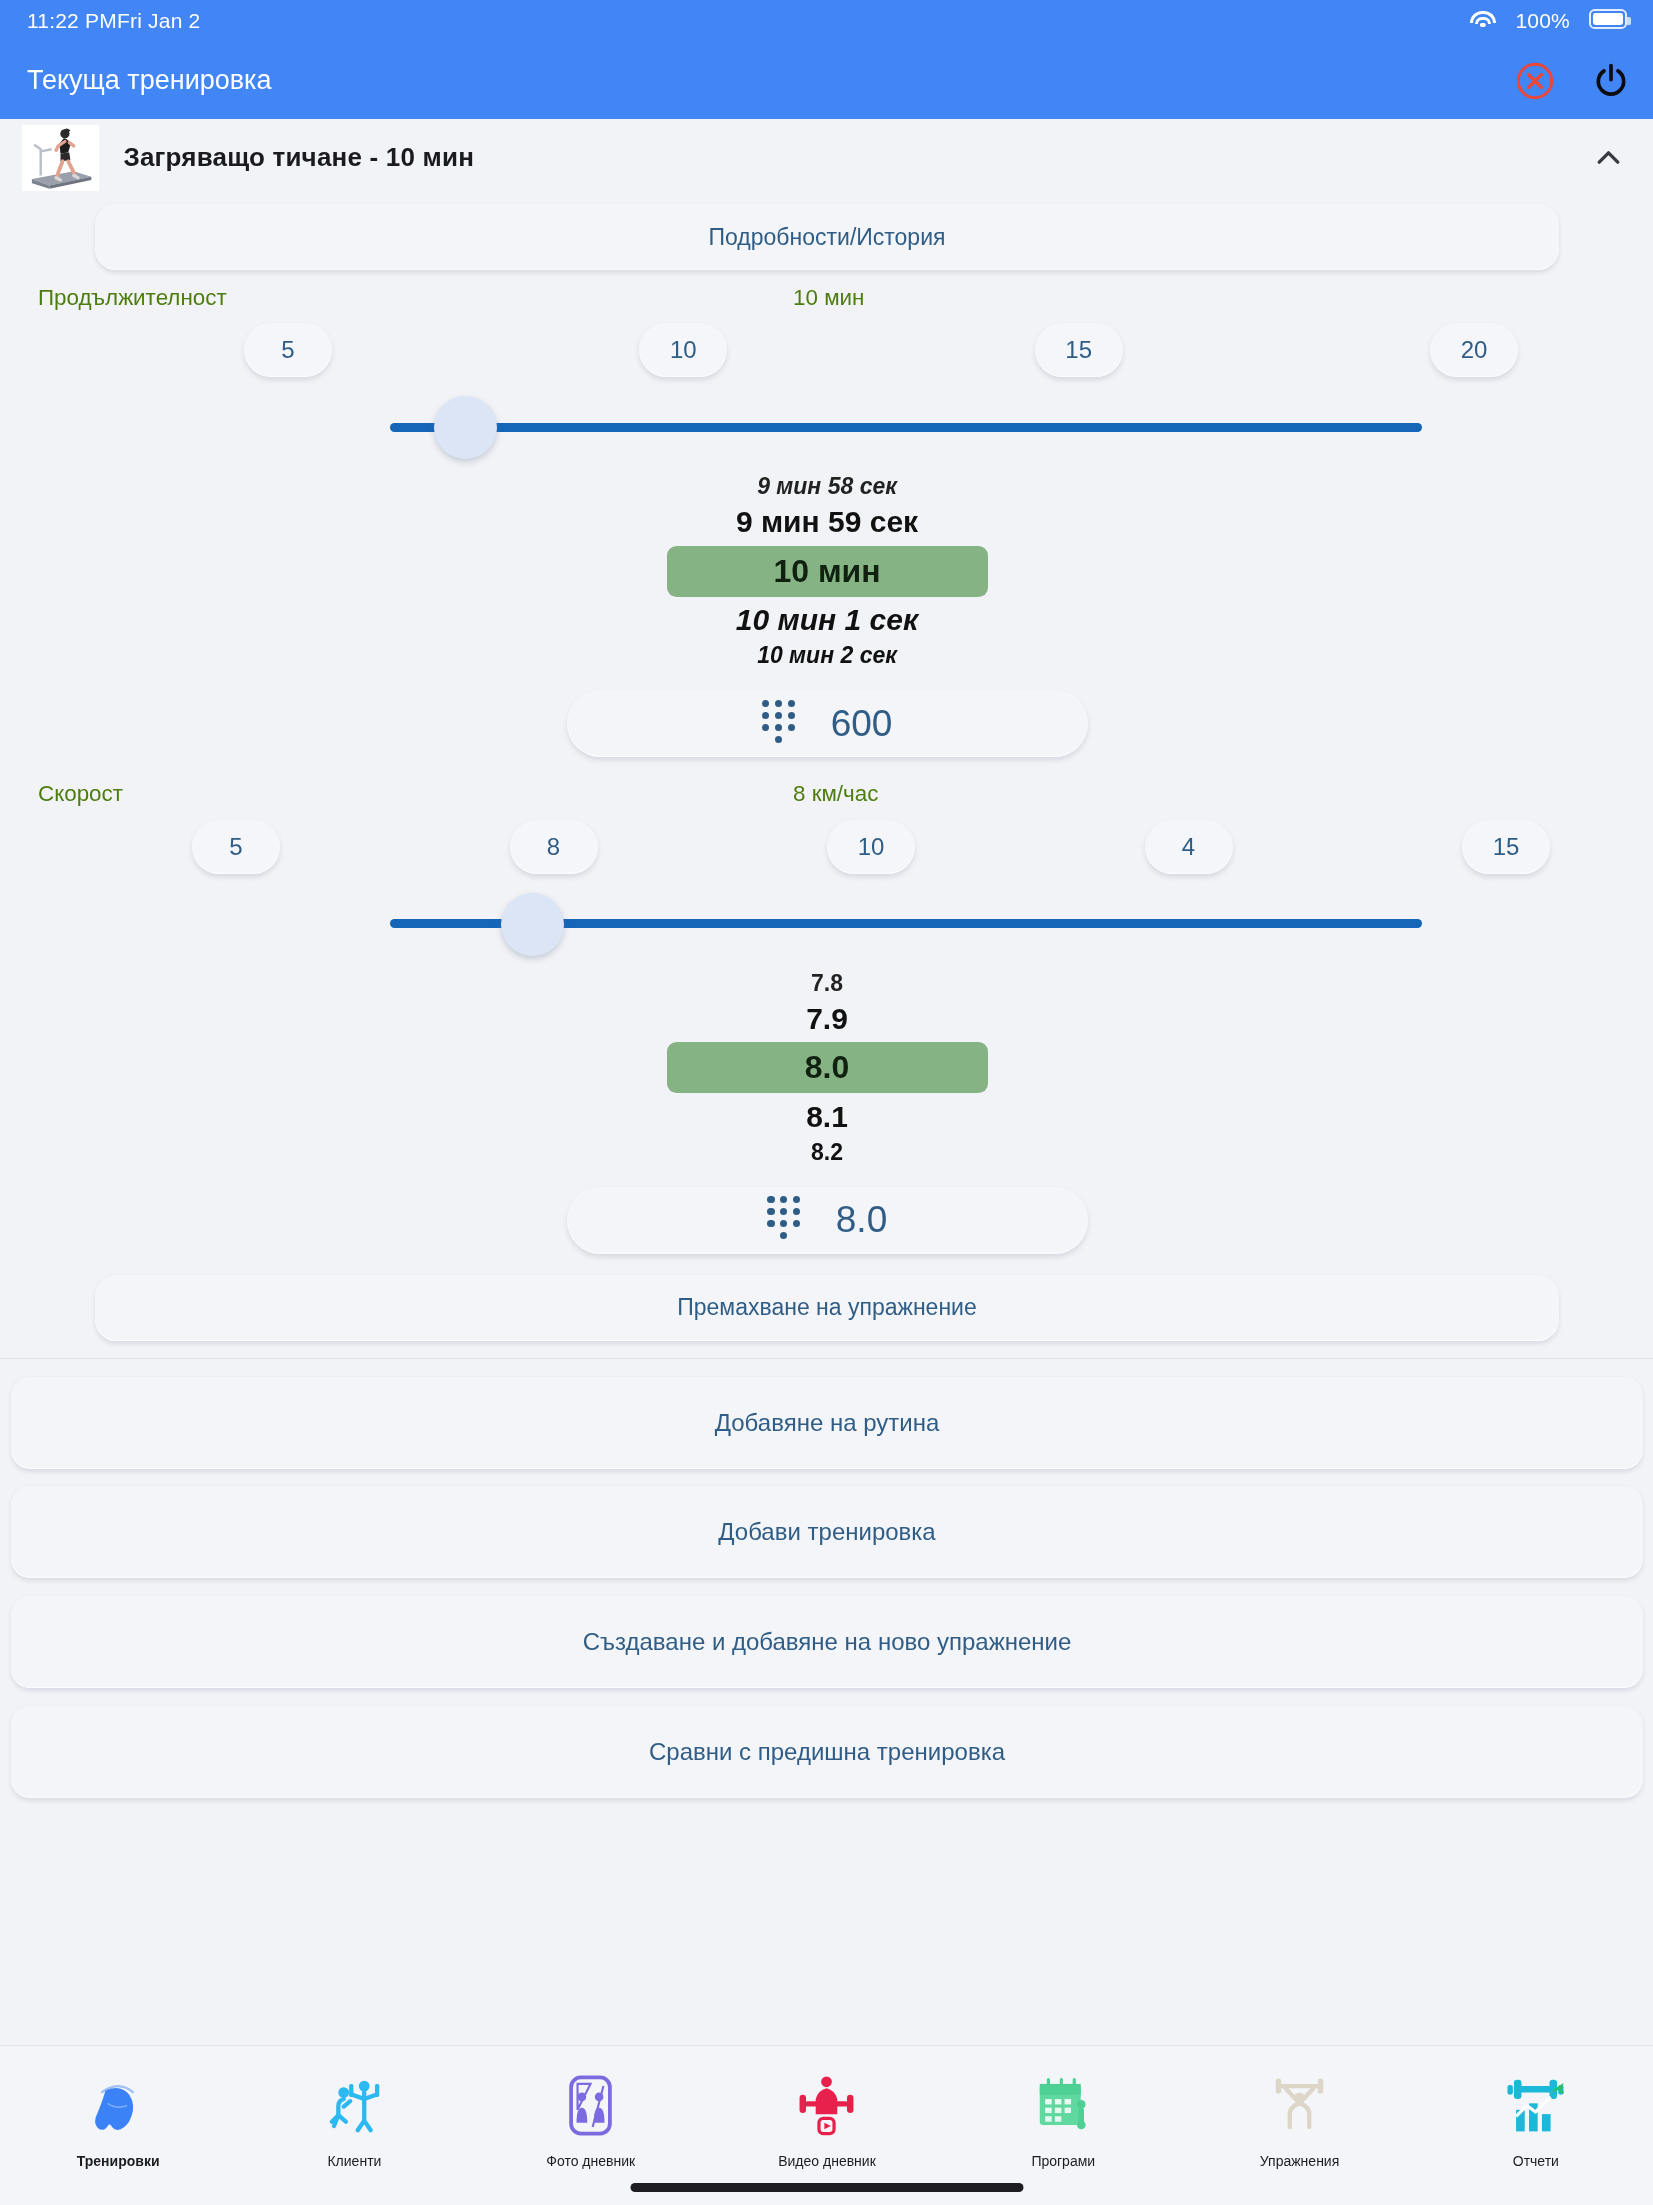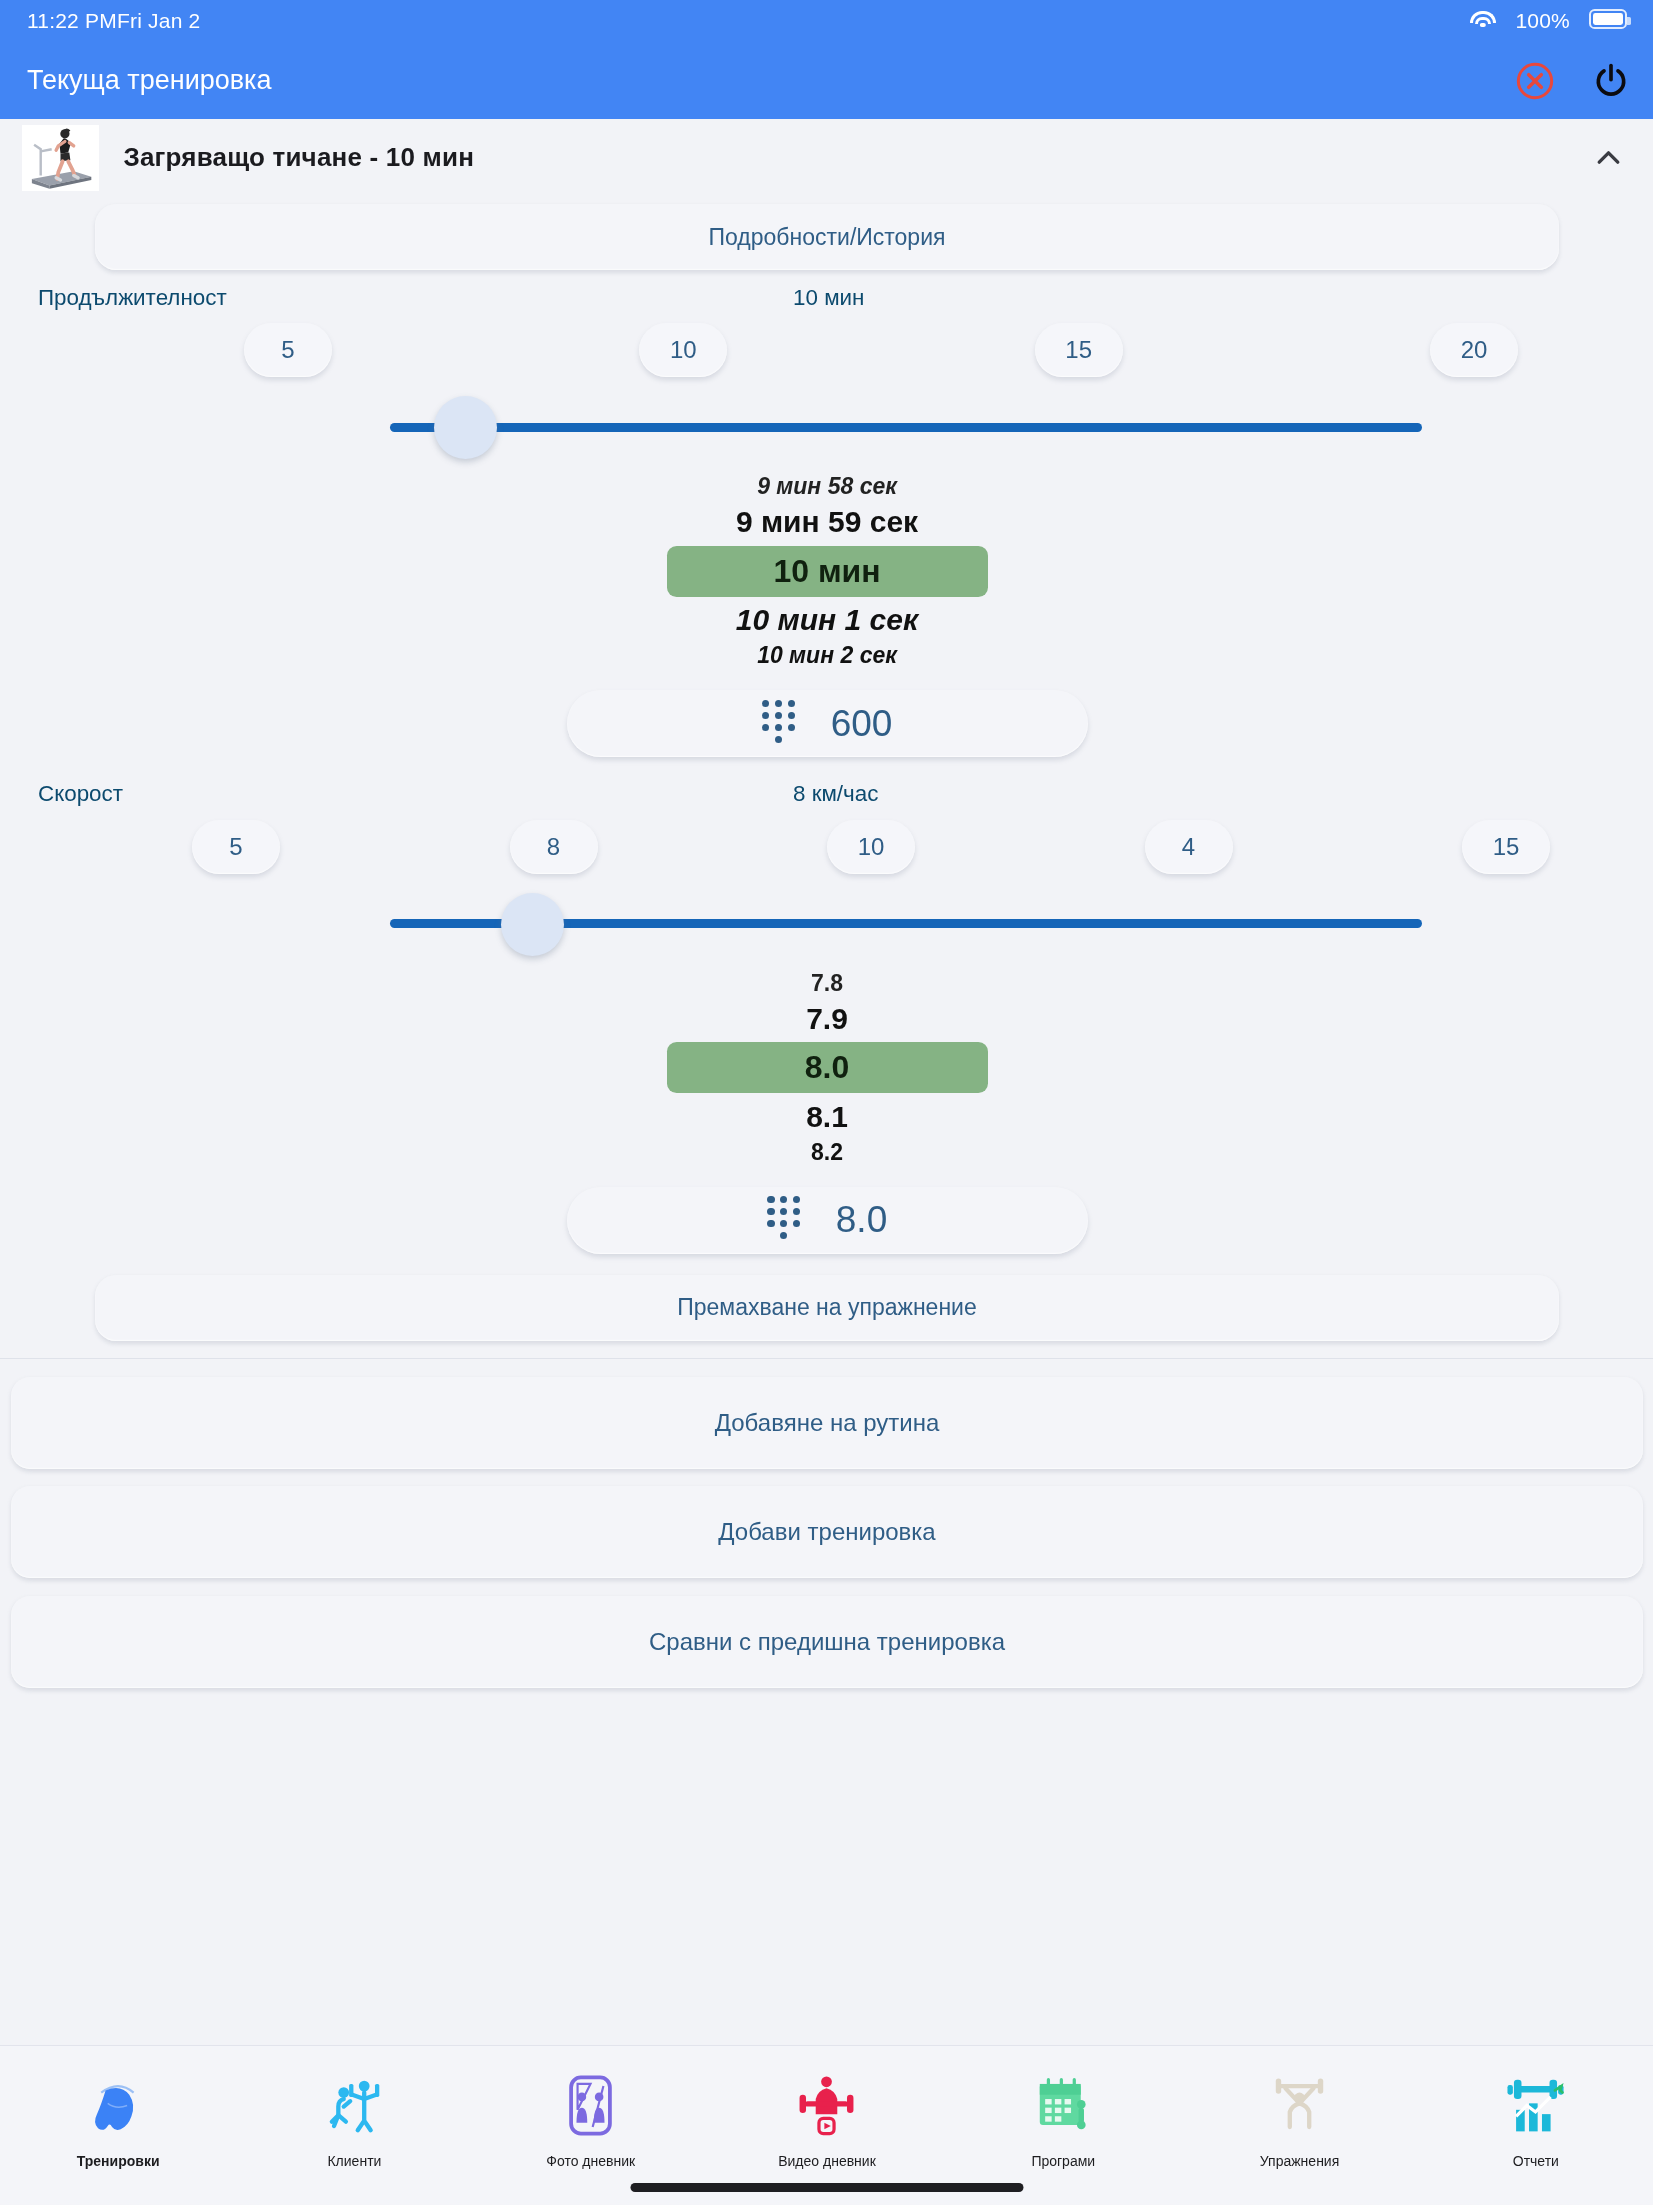--- a/index.html
+++ b/index.html
@@ -65,21 +65,21 @@
   .pill {
     display: flex; align-items: center; justify-content: center;
     background: #f4f5f9; border-radius: 21px;
     box-shadow: 0 2.4px 4px rgba(120,128,150,.20), 0 -0.8px 1.6px rgba(255,255,255,.9) inset;
     color: #2f5d86; font-size: 23px;
   }
   .wide-btn { margin: 11.2px 95px 0 95px; height: 66px; }
 
   .row-label {
     display: flex; align-items: center;
-    padding: 14.4px 0 4.8px 0; font-size: 22.4px; color: #0c4a6e;
+    padding: 14.4px 0 4.8px 0; font-size: 22.4px; color: #4d7c0f;
   }
   .row-label .lbl { width: 793px; padding-left: 38px; }
   .row-label .val { font-size: 22.4px; }
 
   
   .chips { display: flex; align-items: center; padding: 8px 0 0 0; }
   .chip {
     height: 54px; min-width: 88px; padding: 0 21px;
     display:flex; align-items:center; justify-content:center;
     background: #f5f6fa; border-radius: 27px;
@@ -317,20 +317,21 @@
       </span>
       <span class="num">8.0</span>
     </div>
 
     <div class="pill wide-btn" style="margin-top:21px;">Премахване на упражнение</div>
   </div>
 
   <div class="actions">
     <div class="pill act-btn">Добавяне на рутина</div>
     <div class="pill act-btn">Добави тренировка</div>
+    <div class="pill act-btn">Създаване и добавяне на ново упражнение</div>
     <div class="pill act-btn">Сравни с предишна тренировка</div>
   </div>
 
   <div class="tabbar">
 
     <div class="tab active">
       <span class="ico">
         <svg viewBox="0 0 64 64" width="69" height="69">
           <path d="M16 20 q16 -12 30 0" fill="none" stroke="#9cc0f5" stroke-width="2"></path>
           <path d="M20 18 q14 -6 22 4 q6 9 2 20 q-3 9 -10 12 q-5 2 -8 -2 q-2 -4 -4 -1 q-4 6 -9 2 q-5 -5 -1 -13 q4 -9 8 -22 Z" fill="#3b82f6"></path>

